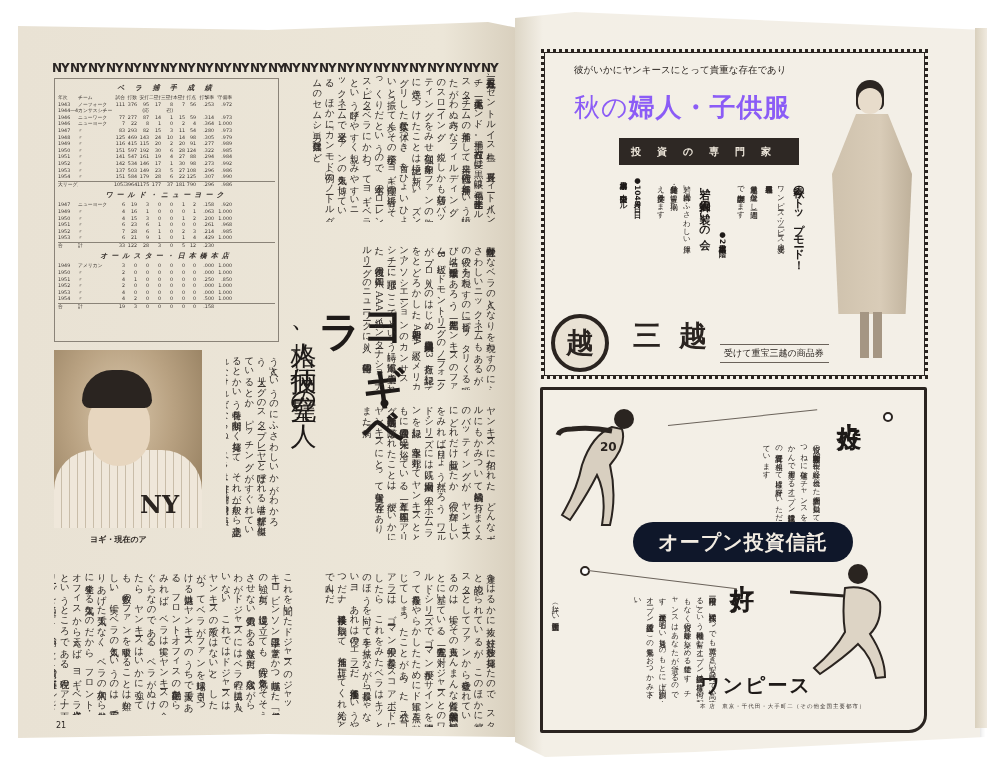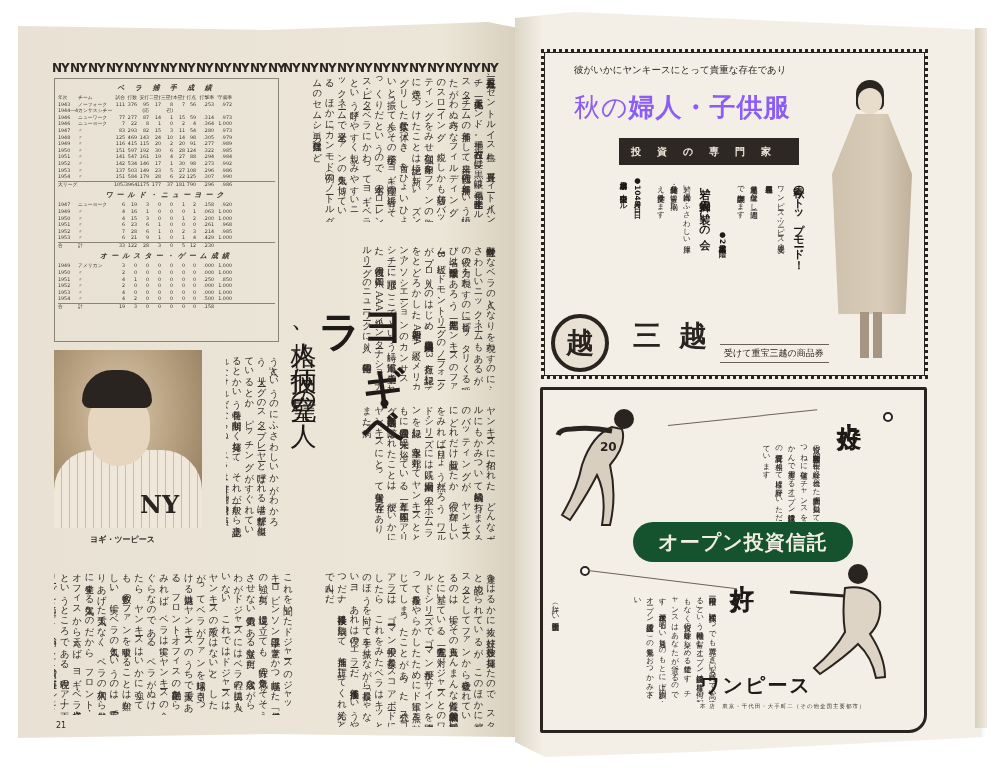--- a/index.html
+++ b/index.html
@@ -38,21 +38,21 @@
   #ad1-model{position:absolute;left:826px;top:76px;width:90px;height:290px;}
   .m-head{position:absolute;left:30px;top:4px;width:28px;height:30px;background:#2b2521;border-radius:14px 14px 6px 6px;}
   .m-face{position:absolute;left:32px;top:12px;width:24px;height:26px;background:#e8dccb;border-radius:12px;}
   .m-coat{position:absolute;left:6px;top:38px;width:80px;height:200px;background:linear-gradient(90deg,#cfc2ad,#d9ccb8 60%,#bfb19b);clip-path:polygon(30% 0,70% 0,100% 30%,92% 100%,8% 100%,0 30%);}
   .m-legs{position:absolute;left:34px;top:236px;width:22px;height:46px;background:linear-gradient(90deg,#a59683 0 9px,transparent 9px 13px,#a59683 13px);}
   #ad1-logo{position:absolute;left:551px;top:314px;width:58px;height:58px;border-radius:50%;border:4px solid #2a2420;box-sizing:border-box;display:flex;align-items:center;justify-content:center;font-family:"DejaVu Sans",sans-serif;font-weight:bold;font-size:28px;color:#2a2420;background:#e9e2d4;}
   #ad1-brand{position:absolute;left:633px;top:317px;font-family:"DejaVu Sans",sans-serif;font-weight:bold;font-size:28px;letter-spacing:18px;color:#2a2420;}
   #ad1-voucher{position:absolute;left:720px;top:344px;width:105px;border-top:1px solid #6a625a;border-bottom:1px solid #6a625a;font-family:"DejaVu Sans",sans-serif;font-size:9px;padding:2px 0 2px 4px;color:#2a2420;}
   
   #ad2{position:absolute;left:540px;top:387px;width:387px;height:346px;border:3px solid #2a2420;box-sizing:border-box;border-radius:2px 2px 18px 2px;}
-  #ad2-pill{position:absolute;left:633px;top:522px;width:220px;height:40px;border-radius:20px;background:#14532d;color:#f2ece2;font-family:"DejaVu Sans",sans-serif;font-weight:bold;font-size:20px;text-align:center;line-height:40px;letter-spacing:1px;}
+  #ad2-pill{position:absolute;left:633px;top:522px;width:220px;height:40px;border-radius:20px;background:#0f172a;color:#f2ece2;font-family:"DejaVu Sans",sans-serif;font-weight:bold;font-size:20px;text-align:center;line-height:40px;letter-spacing:1px;}
   .brush{position:absolute;writing-mode:vertical-rl;font-family:"DejaVu Sans",sans-serif;font-weight:bold;color:#1e1a18;}
   #ad2-brand{position:absolute;left:700px;top:672px;font-family:"DejaVu Sans",sans-serif;font-weight:bold;font-size:20px;color:#1e1a18;letter-spacing:2px;}
   #ad2-address{position:absolute;left:700px;top:703px;font-family:"DejaVu Sans",sans-serif;font-size:5.5px;color:#3a3430;letter-spacing:1px;}
   .pitcher{position:absolute;left:552px;top:405px;width:100px;height:130px;}
   .batter{position:absolute;left:790px;top:562px;width:110px;height:130px;}
   .ball{position:absolute;width:6px;height:6px;border-radius:50%;border:2px solid #2a2420;background:#fff;}
   .pitch-line{position:absolute;height:1px;background:#6a625a;transform-origin:left center;}
 </style>
 </head>
 <body>
@@ -364,21 +364,21 @@
       <span>33</span>
       <span>122</span>
       <span>28</span>
       <span>3</span>
       <span>0</span>
       <span>5</span>
       <span>12</span>
       <span>.230</span>
       <span></span>
     </div>
-  <div class="st-title">オールスター・ゲーム成績</div>
+  <div class="st-title">オールスター・日本橋本店</div>
   <div id="st-as">
       <div class="st-row">
         <span>1949</span>
         <span>アメリカン</span>
         <span>3</span>
         <span>0</span>
         <span>0</span>
         <span>0</span>
         <span>0</span>
         <span>0</span>
@@ -466,21 +466,21 @@
       <span></span>
     </div>
 </div>
 
 <div id="photo">
   <div class="jersey"></div>
   <div class="face"></div>
   <div class="cap"></div>
   <div class="ny">NY</div>
 </div>
-<div id="photo-caption">ヨギ・ツーピース</div>
+<div id="photo-caption">ヨギ・現在のア</div>
 
 <div class="vbold" style="left:318px;top:285px;font-size:42px;height:170px;line-height:44px;">ヨギ・ベラ</div>
 <div class="vbold" style="left:290px;top:322px;font-size:26px;height:215px;line-height:28px;font-weight:normal;">人格、技倆、完璧の人</div>
 
 <div class="vtext" style="left:294px;top:72px;width:203px;height:150px;">一九二五年五月十二日、セントルイス生れ。身長五フィート八インチ、体重一九二ポンド、捕手。右投左打。髪は黒、眼は褐色。一昨年全米オールスター・チームの捕手として来日、当代随一の好捕手という噂にたがわぬ巧みなフィルディング、正確無類のスローイング、鋭くしかも巧妙なバッティングをみせ強烈な印象をファンの胸に焼きつけたことは記憶に新しい。ズングリした柔軟な体つき、首をひょいひょいと振って歩くその様子が「ヨギ」（印度の行者）にそっくりだというので、本名のローレンス・ピーター・ベラにかわってヨギ・ベラという呼びやすく親しみやすいニック・ネームで全米ファンの人気を博している。ほかに「カンモド」（例のノートルダムのセムシ男）、「自然児」など、</div>
 <div class="vtext" style="left:356px;top:240px;width:141px;height:150px;">野性味豊かなベラの人となりを現わすのにふさわしいニック・ネームもあるが、現在の彼の力を現わすのに一番ピッタリくる呼び名は「爆撃機」であろう。一九四三年ヤンキースのファームB級ピドモント・リーグのノーフォークがプロ入りのはじめ。入団早々連続二日間に23打点を記録して一躍勇名をとどろかした。翌四四年AAA級アメリカン・アソシエーションのカンサスシチーに飛躍、ここでという時に海軍に召集された。復員後の四六年に、AAA級インターナショナル・リーグのニューワークに入り、同年待望の</div>
 <div class="vtext" style="left:226px;top:350px;width:54px;height:190px;">う人」というのにふさわしいかがわかろう。大リーグのスター・プレーヤーと呼ばれる者は打撃が傑出しているとか、ピッチングがすぐれているとかいう特長を間断なく発揮して、それが一般から是認されなければならぬ。ベラは打撃と守備で同僚の植手</div>
 <div class="vtext" style="left:358px;top:400px;width:139px;height:140px;">ヤンキースに招かれた。どんなボールにもかみついて積極的に打ちまくる彼のバッティングが、ヤンキース打撃陣にどれだけ貢献したか、彼の輝かしい球歴をみれば一目りょう然だろう。ワールド・シリーズには既に六回出場、5本のホームランを記録し、本塁を死守してヤンキースとともに六回優勝の光栄に浴している。五一年と五四年にア・リーグ最高殊勲選手に選ばれたことは、彼がいかにヤンキースにとって貴重な存在であり、また「病</div>
 <div class="vtext" style="left:296px;top:567px;width:201px;height:160px;">達をはるかに抜く好技、妙技を発揮したので、スターと認められているが、このほかに彼が大スターとしてファンから愛敬されているのは、実にその天真らんまんな性質と天衣無縫的な振舞いとに基いている。一九五三年の対ドジャースとのワールド・シリーズでゴーマン投手がサインを間違って暴投をやらかしたためにド軍に二点を献じてしまったことがあった。公式スコアラーは、ゴーマン投手の暴投とスコアボードに公示したら、これをみたベラはキッと東のほうを向いて手を振りながら「暴投じゃないヨ。あれは僕のエラーだ。捕手後逸というやつだナ。投手暴投は取消して、捕逸と訂正してくれ給え」と大声で叫んだ。</div>
 <div class="vtext" style="left:54px;top:567px;width:240px;height:148px;">これを聞いたドジャースのジャッキー・ロビンソン二塁手は驚きかつ感嘆した。「責任感の強い男だ。逆境に立っても、味方の意気をそそうさせない勇気のある立派な男だ。残念ながらわがドジャースにはベラ程の男は一人もいない。これではドジャースはヤンキースの敵ではない」と。したがってベラがファンを球場に引きつける魅力はヤンキースのうちで最大である。フロント・オフィスの勘定係からみれば、ベラは実にヤンキースの金ぐらなのである。ベラがぬけたら、ヤンキースはいかに強くても、多数のファンを吸引することは難かしい。実にベラの人気というのは、宣伝で作りあげた人気でなく、ベラの人柄から自然に発生する人気なのだから、フロント・オフィスから云えば、ヨギ・ベラ様々様というところである。現在のア・ナ両リーグを通じて、捕手として最高の年俸（五万五千ドル）をベラがうけているのは故なしとしない。</div>

